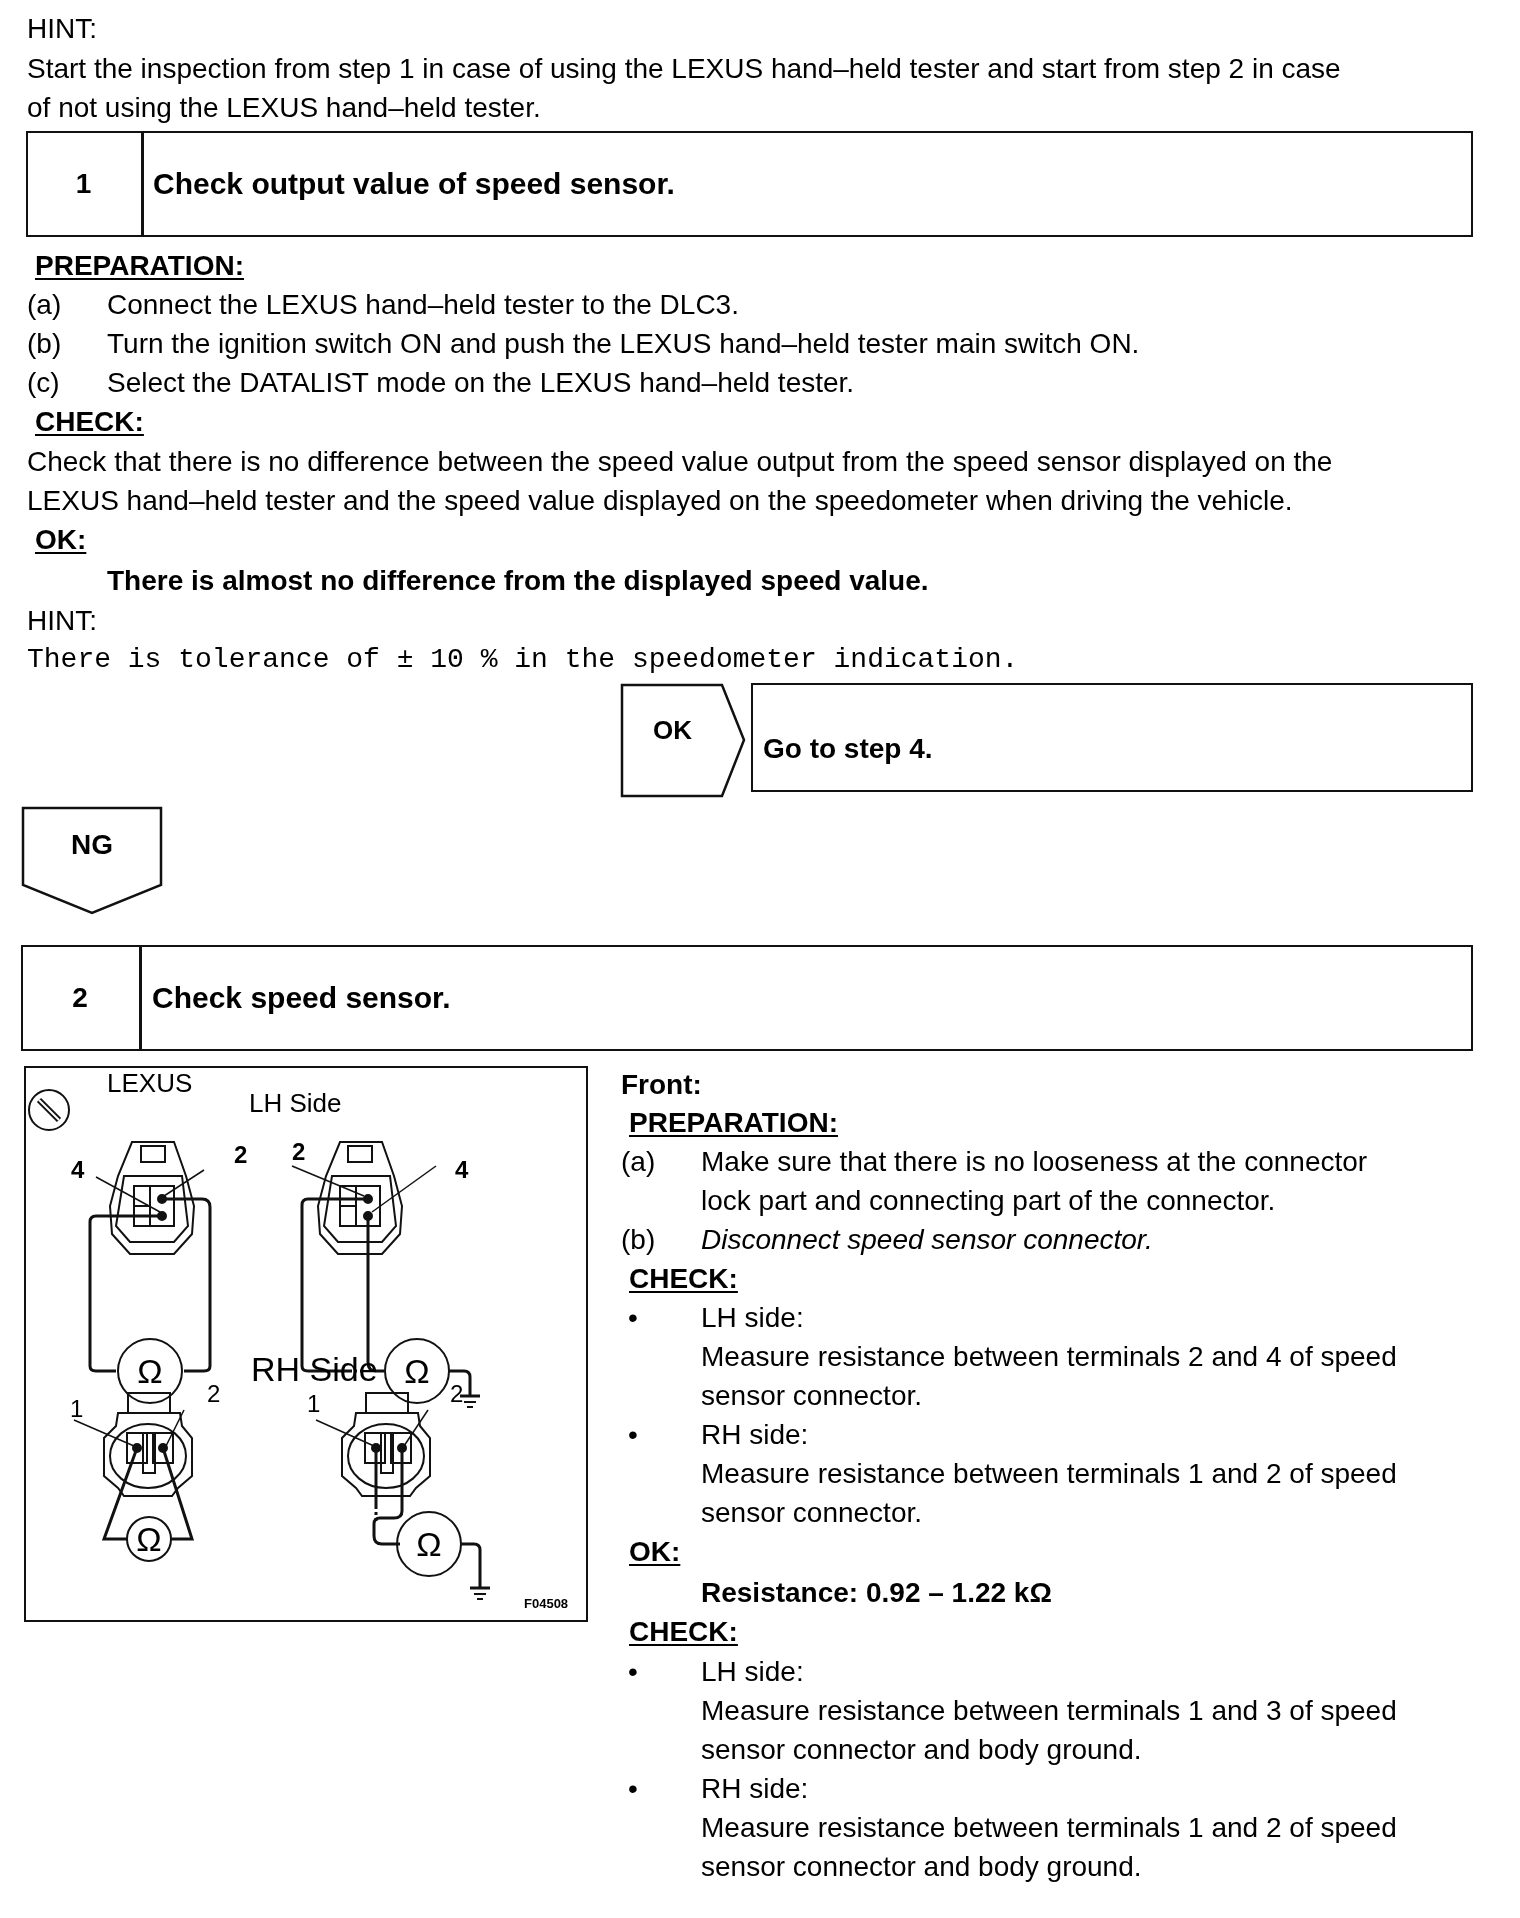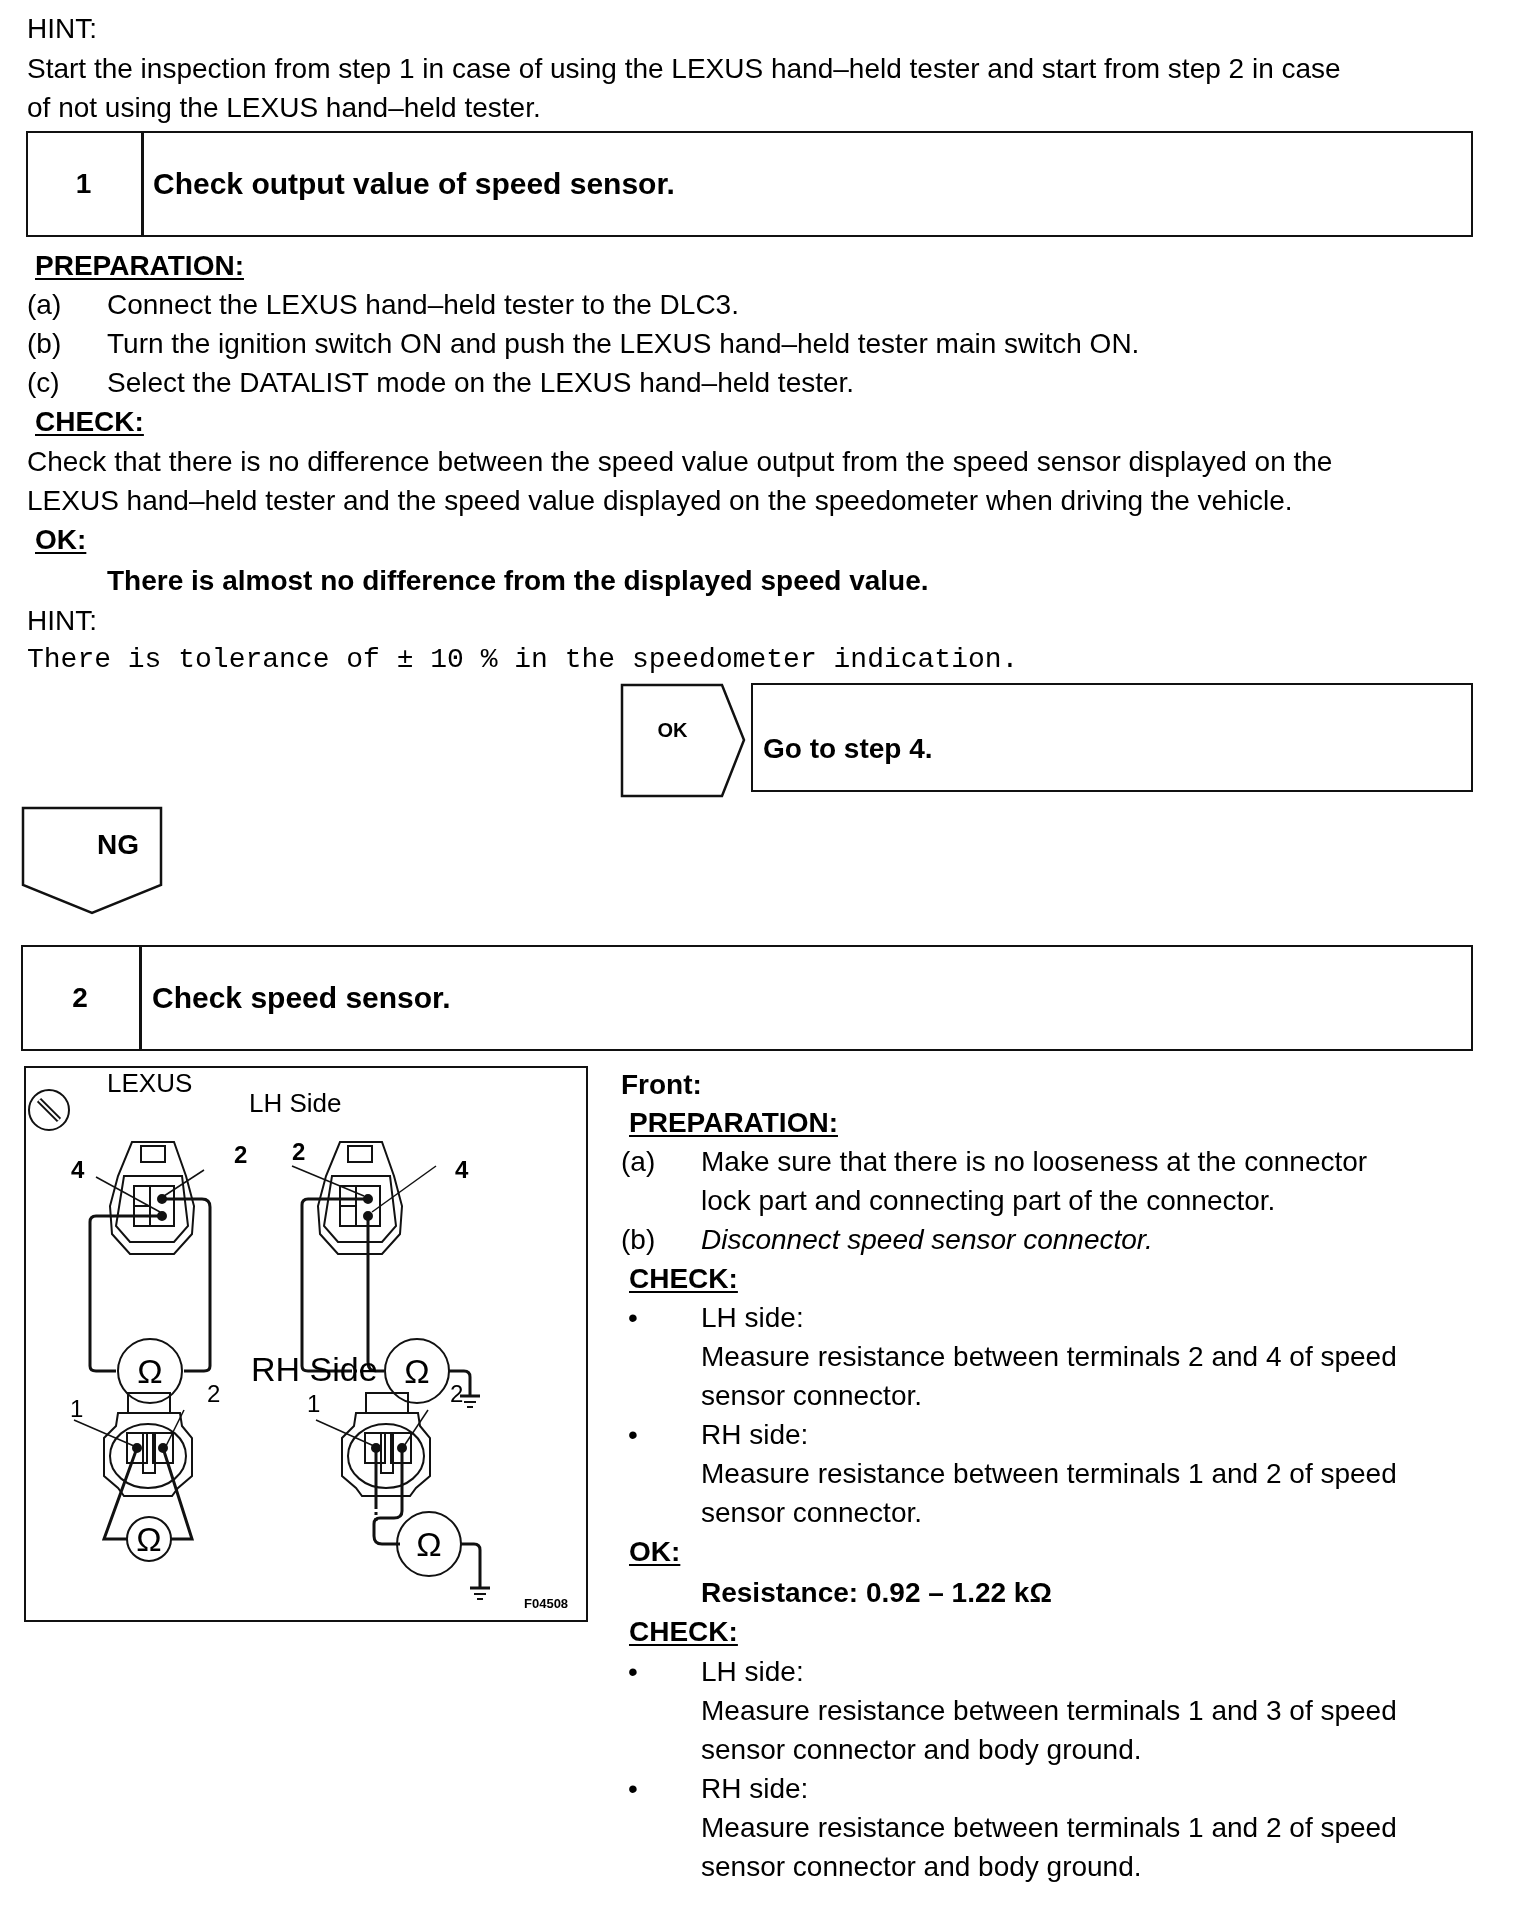--- a/index.html
+++ b/index.html
@@ -40,28 +40,28 @@
 <div class="abs txt" style="left:27px;top:443px;">Check that there is no difference between the speed value output from the speed sensor displayed on the</div>
 <div class="abs txt" style="left:27px;top:482px;">LEXUS hand–held tester and the speed value displayed on the speedometer when driving the vehicle.</div>
 <div class="abs txt bold ul" style="left:27px;top:521px;">OK:</div>
 <div class="abs txt bold" style="left:107px;top:562px;">There is almost no difference from the displayed speed value.</div>
 <div class="abs txt" style="left:27px;top:602px;">HINT:</div>
 <div class="abs txt" style="left:27px;top:641px;font-family:Liberation Mono, monospace;">There is tolerance of ± 10 % in the speedometer indication.</div>
 
 <svg class="abs" style="left:620px;top:683px;" width="130" height="115">
   <polygon points="2,2 102,2 124,57 102,113 2,113" fill="#fff" stroke="#111" stroke-width="2.5"></polygon>
 </svg>
-<div class="abs bold" style="left:620px;top:683px;width:105px;height:94px;display:flex;align-items:center;justify-content:center;font-size:20px;">OK</div>
+<div class="abs bold" style="left:620px;top:683px;width:105px;height:94px;display:flex;align-items:center;justify-content:center;font-size:26px;">OK</div>
 <div class="box" style="left:751px;top:683px;width:722px;height:109px;"></div>
 <div class="abs bold" style="left:763px;top:683px;height:132px;display:flex;align-items:center;font-size:28px;">Go to step 4.</div>
 
 <svg class="abs" style="left:20px;top:805px;" width="145" height="115">
   <polygon points="3,3 141,3 141,80 72,108 3,80" fill="#fff" stroke="#111" stroke-width="2.5"></polygon>
 </svg>
-<div class="abs bold" style="left:23px;top:815px;width:138px;height:60px;display:flex;align-items:center;justify-content:center;font-size:28px;margin-left:26px;">NG</div>
+<div class="abs bold" style="left:23px;top:815px;width:138px;height:60px;display:flex;align-items:center;justify-content:center;font-size:28px;">NG</div>
 
 <div class="box" style="left:21px;top:945px;width:1452px;height:106px;"></div>
 <div class="vline" style="left:139px;top:945px;height:106px;"></div>
 <div class="step-num" style="left:21px;top:945px;width:118px;height:106px;">2</div>
 <div class="step-title" style="left:152px;top:945px;height:106px;">Check speed sensor.</div>
 
 <div class="box" style="left:24px;top:1066px;width:564px;height:556px;"></div>
 <svg class="abs" style="left:24px;top:1066px;" width="564" height="556">
   <g fill="none" stroke="#111" stroke-width="2">
 

